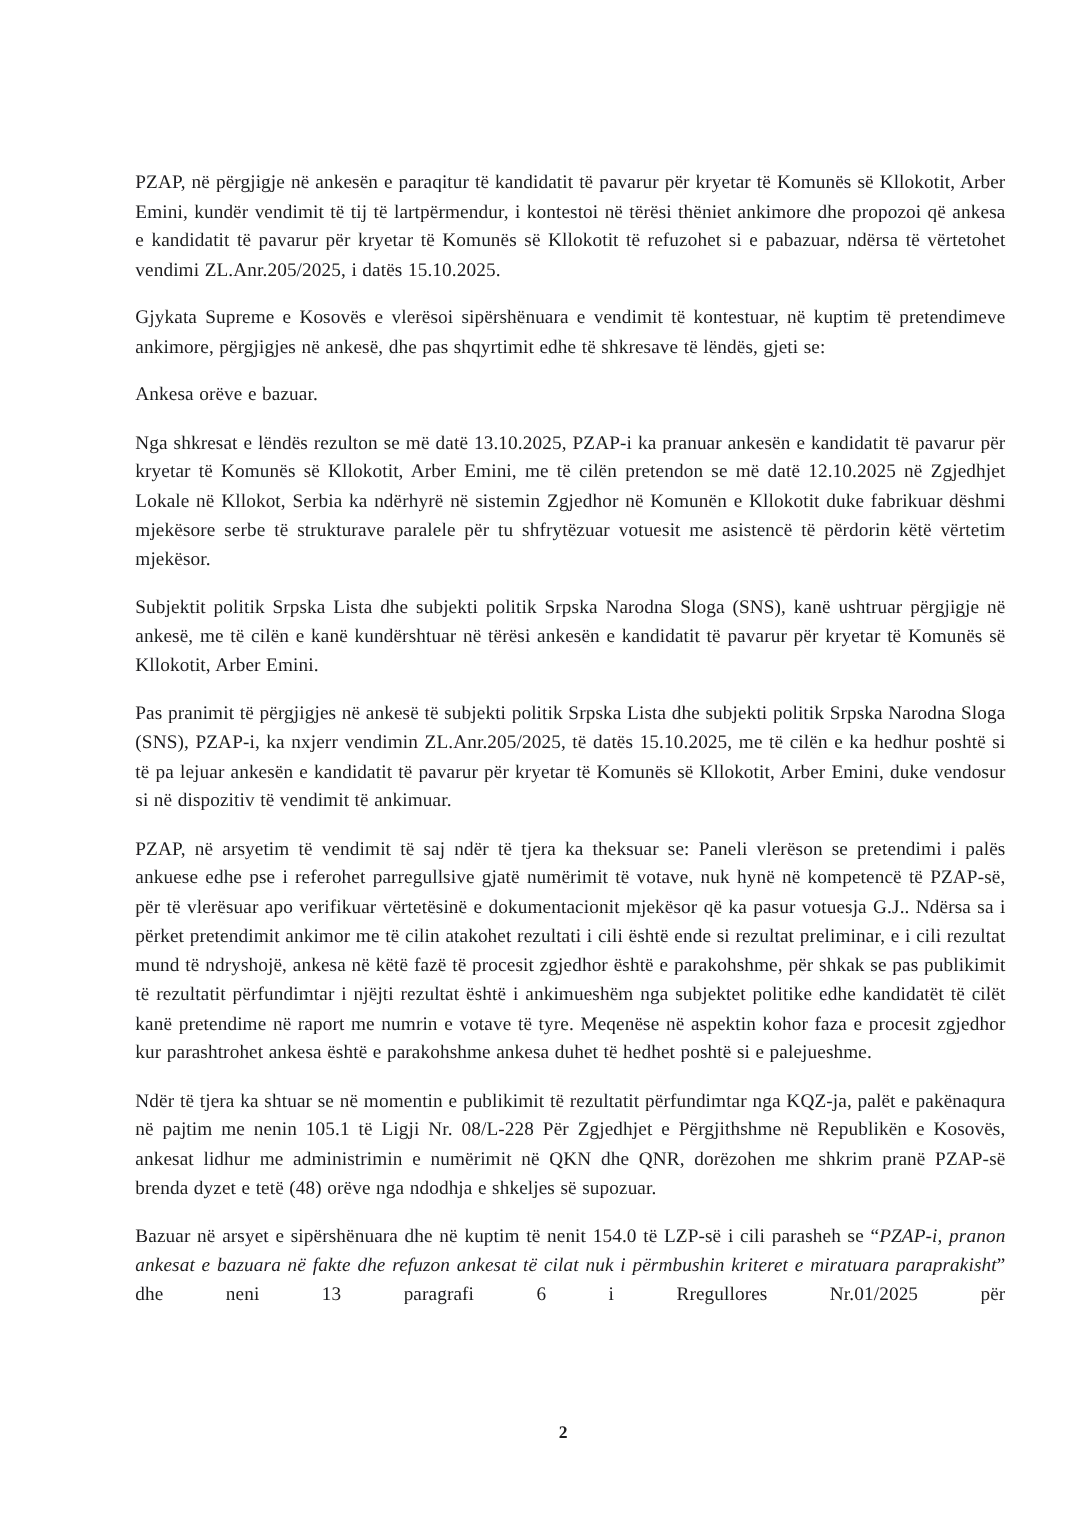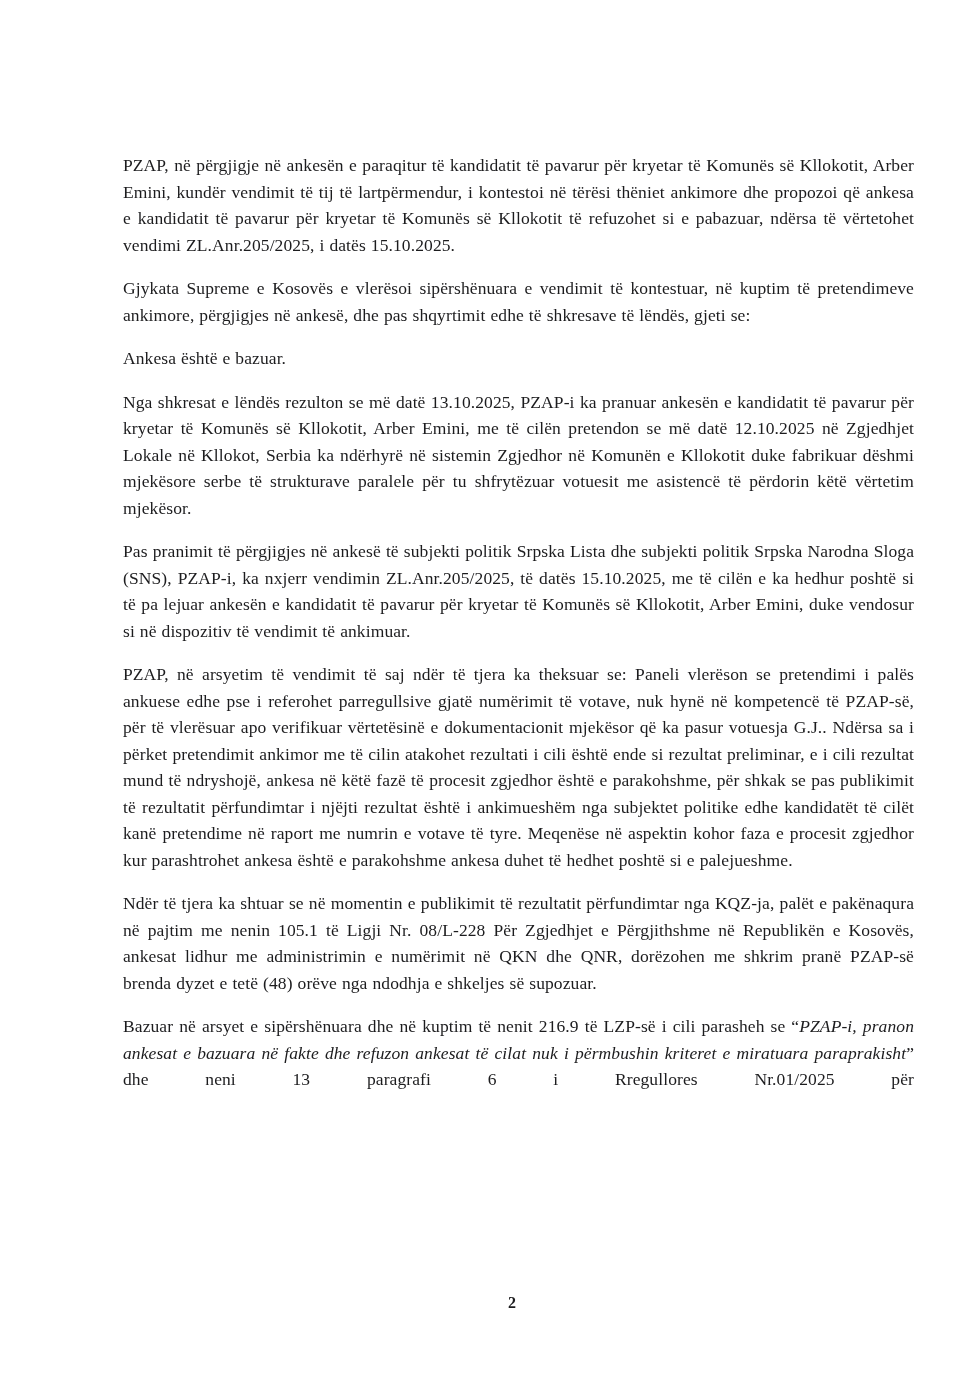--- a/index.html
+++ b/index.html
@@ -48,21 +48,22 @@
     color: #1c1c1e;
   }
 </style>
 </head>
 <body>
 
 <div class="page">
   <div class="content" id="document-body">
       <p><span class="seg-normal">PZAP, në përgjigje në ankesën e paraqitur të kandidatit të pavarur për kryetar të Komunës së Kllokotit, Arber Emini, kundër vendimit të tij të lartpërmendur, i kontestoi në tërësi thëniet ankimore dhe propozoi që ankesa e kandidatit të pavarur për kryetar të Komunës së Kllokotit të refuzohet si e pabazuar, ndërsa të vërtetohet vendimi ZL.Anr.205/2025, i datës 15.10.2025.</span></p>
       <p><span class="seg-normal">Gjykata Supreme e Kosovës e vlerësoi sipërshënuara e vendimit të kontestuar, në kuptim të pretendimeve ankimore, përgjigjes në ankesë, dhe pas shqyrtimit edhe të shkresave të lëndës, gjeti se:</span></p>
-      <p><span class="seg-normal">Ankesa është e bazuar.</span></p>
+      <p><span class="seg-normal">Ankesa orëve e bazuar.</span></p>
       <p><span class="seg-normal">Nga shkresat e lëndës rezulton se më datë 13.10.2025, PZAP-i ka pranuar ankesën e kandidatit të pavarur për kryetar të Komunës së Kllokotit, Arber Emini, me të cilën pretendon se më datë 12.10.2025 në Zgjedhjet Lokale në Kllokot, Serbia ka ndërhyrë në sistemin Zgjedhor në Komunën e Kllokotit duke fabrikuar dëshmi mjekësore serbe të strukturave paralele për tu shfrytëzuar votuesit me asistencë të përdorin këtë vërtetim mjekësor.</span></p>
+      <p><span class="seg-normal">Subjektit politik Srpska Lista dhe subjekti politik Srpska Narodna Sloga (SNS), kanë ushtruar përgjigje në ankesë, me të cilën e kanë kundërshtuar në tërësi ankesën e kandidatit të pavarur për kryetar të Komunës së Kllokotit, Arber Emini.</span></p>
       <p><span class="seg-normal">Pas pranimit të përgjigjes në ankesë të subjekti politik Srpska Lista dhe subjekti politik Srpska Narodna Sloga (SNS), PZAP-i, ka nxjerr vendimin ZL.Anr.205/2025, të datës 15.10.2025, me të cilën e ka hedhur poshtë si të pa lejuar ankesën e kandidatit të pavarur për kryetar të Komunës së Kllokotit, Arber Emini, duke vendosur si në dispozitiv të vendimit të ankimuar.</span></p>
       <p><span class="seg-normal">PZAP, në arsyetim të vendimit të saj ndër të tjera ka theksuar se: Paneli vlerëson se pretendimi i palës ankuese edhe pse i referohet parregullsive gjatë numërimit të votave, nuk hynë në kompetencë të PZAP-së, për të vlerësuar apo verifikuar vërtetësinë e dokumentacionit mjekësor që ka pasur votuesja G.J.. Ndërsa sa i përket pretendimit ankimor me të cilin atakohet rezultati i cili është ende si rezultat preliminar, e i cili rezultat mund të ndryshojë, ankesa në këtë fazë të procesit zgjedhor është e parakohshme, për shkak se pas publikimit të rezultatit përfundimtar i njëjti rezultat është i ankimueshëm nga subjektet politike edhe kandidatët të cilët kanë pretendime në raport me numrin e votave të tyre. Meqenëse në aspektin kohor faza e procesit zgjedhor kur parashtrohet ankesa është e parakohshme ankesa duhet të hedhet poshtë si e palejueshme.</span></p>
       <p><span class="seg-normal">Ndër të tjera ka shtuar se në momentin e publikimit të rezultatit përfundimtar nga KQZ-ja, palët e pakënaqura në pajtim me nenin 105.1 të Ligji Nr. 08/L-228 Për Zgjedhjet e Përgjithshme në Republikën e Kosovës, ankesat lidhur me administrimin e numërimit në QKN dhe QNR, dorëzohen me shkrim pranë PZAP-së brenda dyzet e tetë (48) orëve nga ndodhja e shkeljes së supozuar.</span></p>
-      <p class="continues"><span class="seg-normal">Bazuar në arsyet e sipërshënuara dhe në kuptim të nenit 216.9 të LZP-së i cili parasheh se “</span><span class="seg-italic">PZAP-i, pranon ankesat e bazuara në fakte dhe refuzon ankesat të cilat nuk i përmbushin kriteret e miratuara paraprakisht</span><span class="seg-normal">” dhe neni 13 paragrafi 6 i Rregullores Nr.01/2025 për</span></p>
+      <p class="continues"><span class="seg-normal">Bazuar në arsyet e sipërshënuara dhe në kuptim të nenit 154.0 të LZP-së i cili parasheh se “</span><span class="seg-italic">PZAP-i, pranon ankesat e bazuara në fakte dhe refuzon ankesat të cilat nuk i përmbushin kriteret e miratuara paraprakisht</span><span class="seg-normal">” dhe neni 13 paragrafi 6 i Rregullores Nr.01/2025 për</span></p>
     </div>
   <div class="footer-pageno">2</div>
 </div>
 
 </body></html>

